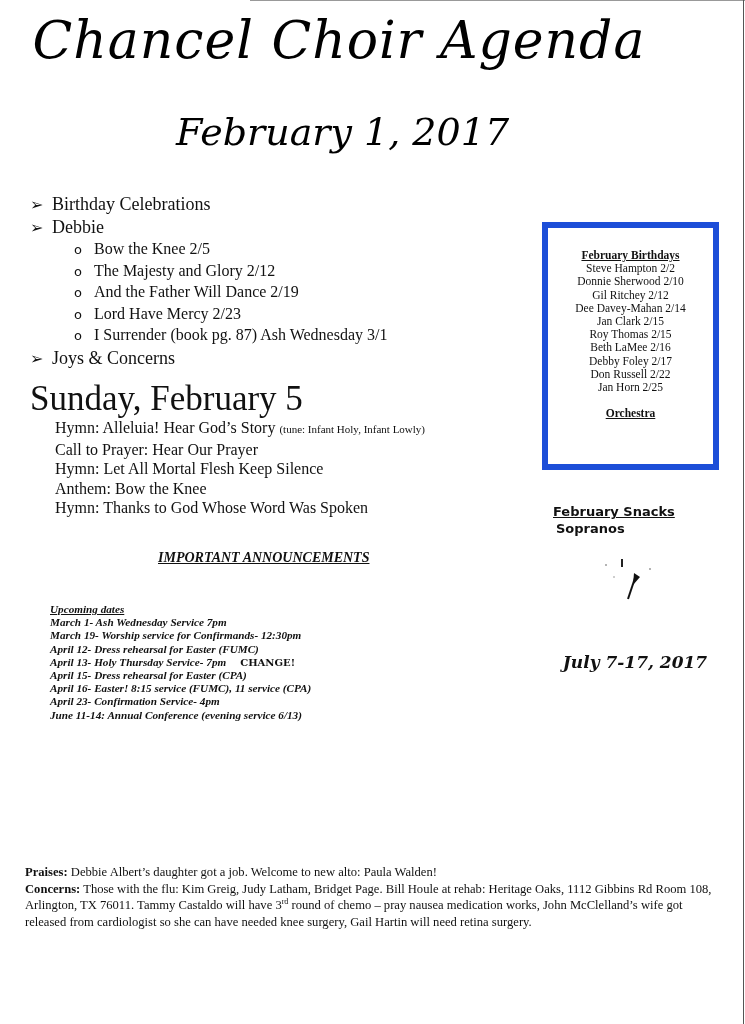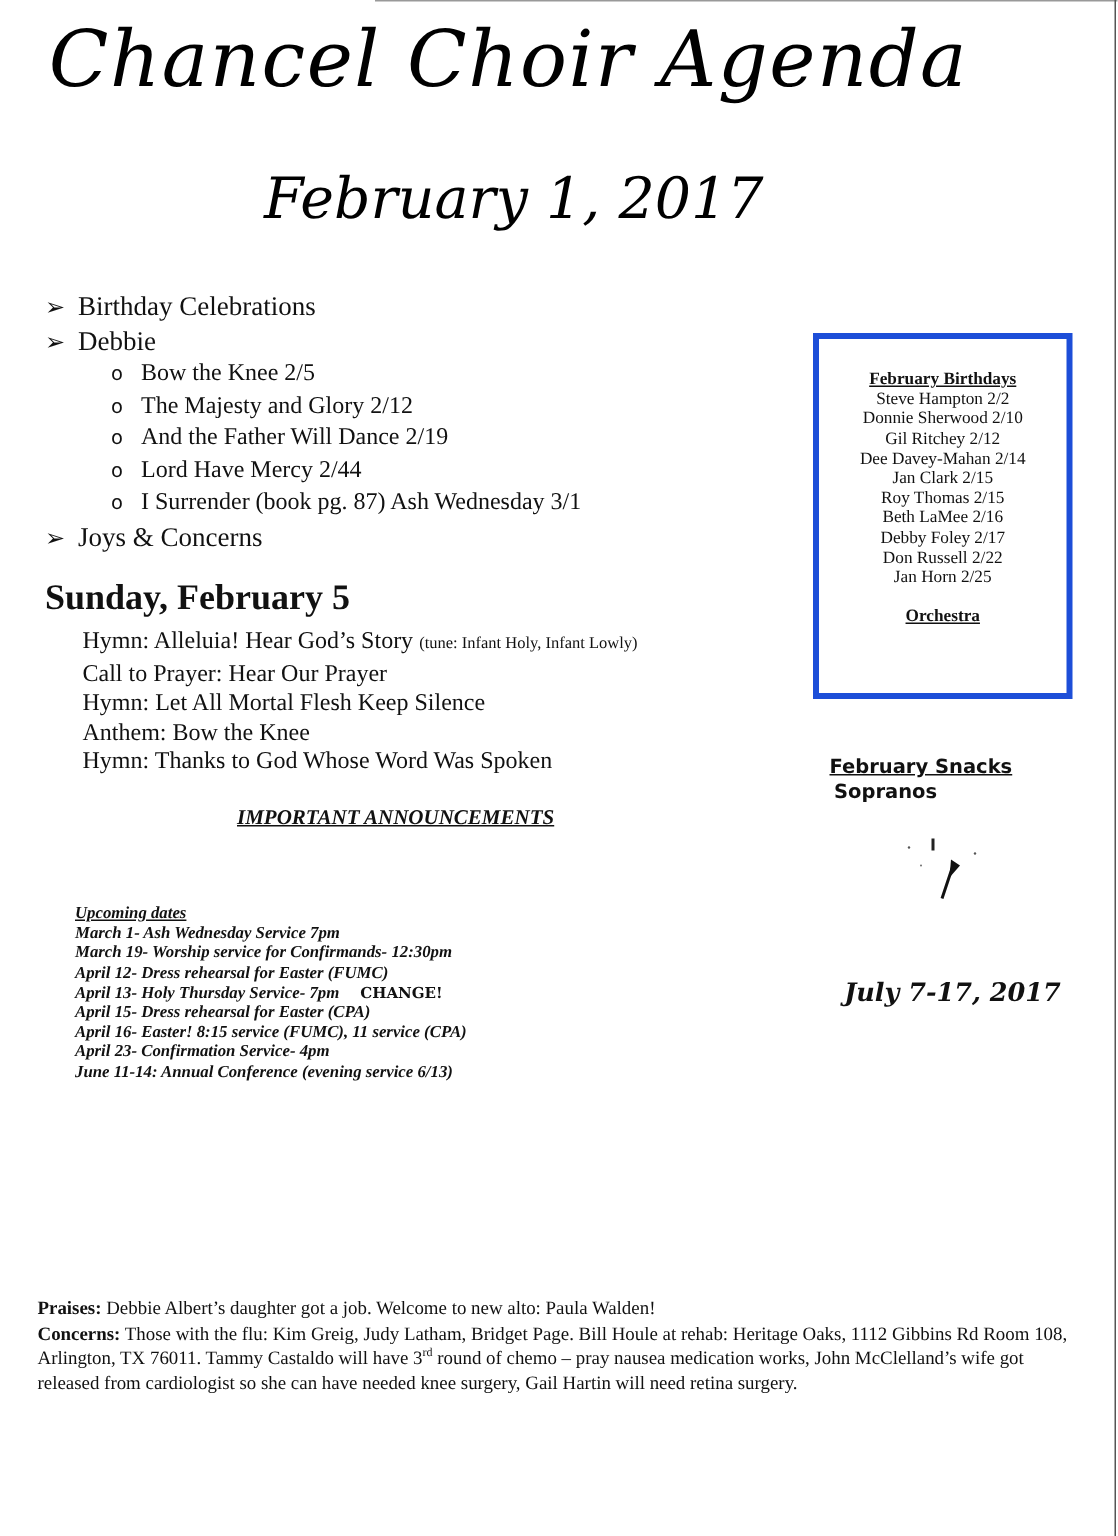--- a/index.html
+++ b/index.html
@@ -20,38 +20,38 @@
       font-family: "DejaVu Serif", serif; font-style: italic; font-size: 38px; line-height: 48px; color: #000;
     }
 
     .agenda { position: absolute; left: 30px; top: 193px; font-size: 18px; line-height: 23px; }
     .agenda .top-item { display: flex; align-items: baseline; }
     .agenda .arrow { width: 22px; font-size: 16px; font-family: "DejaVu Sans", sans-serif; }
     .agenda .sub { padding-left: 44px; display: flex; align-items: baseline; font-size: 16px; line-height: 20.5px; }
     .agenda .sub .bullet { width: 20px; font-size: 13px; font-family: "DejaVu Sans", sans-serif; }
 
     .sunday { position: absolute; left: 30px; top: 380px; }
-    .sunday h2 { margin: 0; font-weight: bold; font-size: 24px; line-height: 38px; }
+    .sunday h2 { margin: 0; font-weight: normal; font-size: 35px; line-height: 38px; }
     .service { position: absolute; left: 55px; top: 418px; font-size: 16px; line-height: 19.5px; }
     .service .line { white-space: nowrap; }
     .service .small { font-size: 11px; }
     .service .tune { padding-left: 46px; font-size: 11px; }
     .service .tune .paren { font-size: 16px; }
 
     .important {
-      position: absolute; left: 158px; top: 538px; font-size: 14px; font-weight: bold; font-style: italic;
+      position: absolute; left: 158px; top: 550px; font-size: 14px; font-weight: bold; font-style: italic;
       text-decoration: underline;
     }
     .upcoming { position: absolute; left: 50px; top: 603px; font-size: 11.2px; line-height: 13.2px; font-weight: bold; font-style: italic; }
     .upcoming .hdr { text-decoration: underline; }
     .upcoming .change { font-style: normal; font-family: "DejaVu Serif", serif; font-weight: bold; font-size: 10px; margin-left: 14px; }
 
     .bday-box {
       position: absolute; left: 542px; top: 222px; width: 165px; height: 236px;
-      border: 4px solid #1d4ed8; text-align: center; font-size: 11.5px; line-height: 13.2px;
+      border: 6px solid #1d4ed8; text-align: center; font-size: 11.5px; line-height: 13.2px;
     }
     .bday-box .hdr { margin-top: 21px; font-weight: bold; text-decoration: underline; }
     .bday-box .orch { margin-top: 13px; font-weight: bold; text-decoration: underline; }
 
     .snacks { position: absolute; left: 553px; top: 503px; font-family: "DejaVu Sans", sans-serif; font-size: 13px; font-weight: bold; line-height: 17px; }
     .snacks .hdr { text-decoration: underline; }
     .snacks .val { padding-left: 3px; }
 
     .doodle { position: absolute; left: 600px; top: 555px; width: 70px; height: 70px; }
 
@@ -89,21 +89,21 @@
   <div class="sub">
     <span class="bullet">o</span>
     <span>The Majesty and Glory  2/12</span>
   </div>
   <div class="sub">
     <span class="bullet">o</span>
     <span>And the Father Will Dance  2/19</span>
   </div>
   <div class="sub">
     <span class="bullet">o</span>
-    <span>Lord Have Mercy  2/44</span>
+    <span>Lord Have Mercy  2/23</span>
   </div>
   <div class="sub">
     <span class="bullet">o</span>
     <span>I Surrender (book pg. 87)  Ash Wednesday  3/1</span>
   </div>
   <div class="top-item">
     <span class="arrow">➢</span>
     <span>Joys &amp; Concerns</span>
   </div>
 </div>

